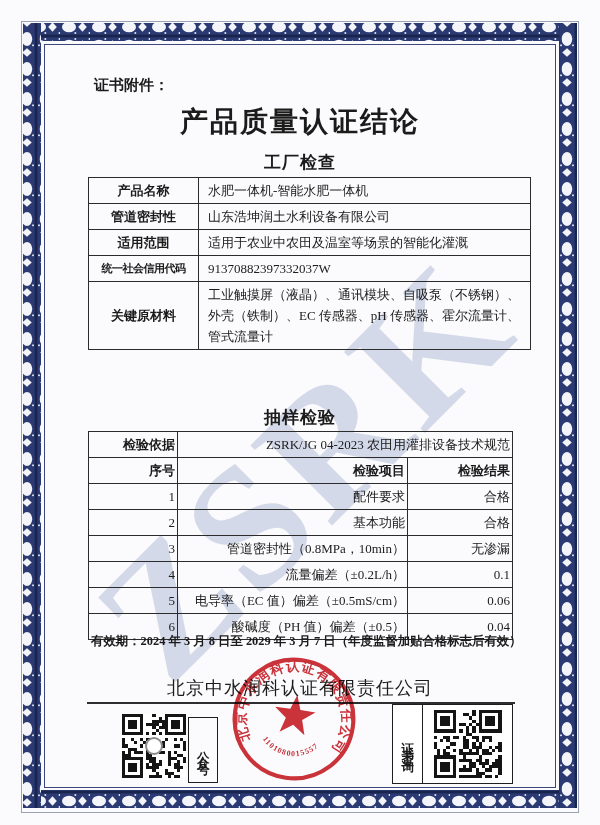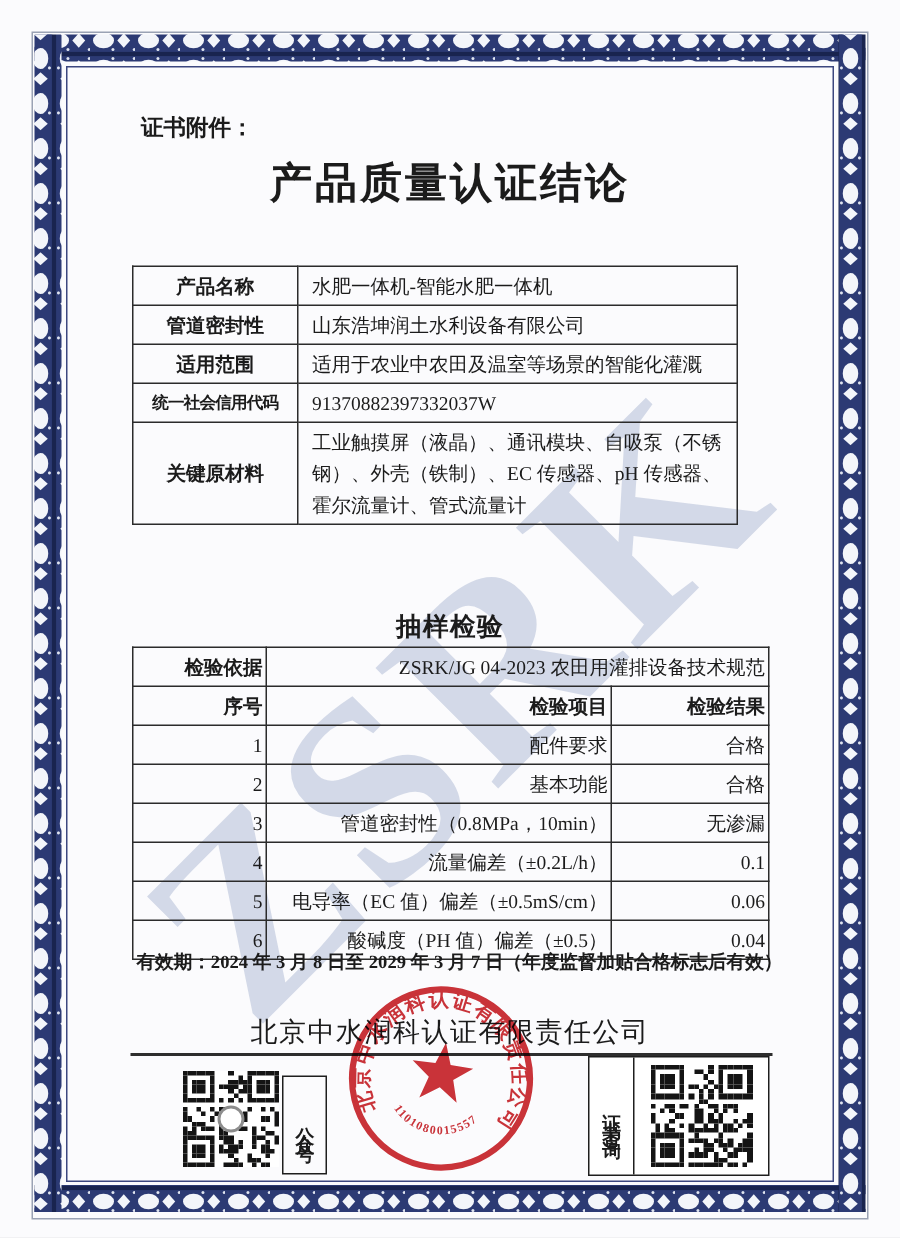--- a/index.html
+++ b/index.html
@@ -18,21 +18,21 @@
              font-size:175px;letter-spacing:6px;color:rgba(147,162,196,0.38);}
   
   .attach{position:absolute;left:94px;top:76px;z-index:2;font-size:15px;font-weight:700;}
   .title{position:absolute;left:0;top:103px;width:100%;z-index:2;text-align:center;
          font-size:28px;font-weight:700;letter-spacing:2px;}
   .sec{position:absolute;left:0;width:100%;z-index:2;text-align:center;
        font-size:17px;font-weight:700;letter-spacing:1px;}
   .sec1{top:151px;} .sec2{top:406px;}
   
   table{border-collapse:collapse;table-layout:fixed;z-index:2;background:transparent;}
-  .t1{position:absolute;left:88px;top:177px;width:404px;}
+  .t1{position:absolute;left:88px;top:177px;width:443px;}
   .t2{position:absolute;left:88px;top:431px;width:424px;}
   th,td{border:1.5px solid #2b2b2b;font-size:13px;font-family:"Liberation Serif",serif;}
   .t1 th{font-weight:700;text-align:center;padding:2px 1px;}
   .t1 td{padding:2px 9px;text-align:left;line-height:1.62;font-weight:500;}
   .t1 tr{height:25px;}
   .t1 .code-label{font-size:11px;letter-spacing:-0.5px;}
   .t2 th,.t2 td{text-align:right;padding:1px 2px;height:23px;font-weight:500;}
   .t2 th{font-weight:700;}
   
   .validity{position:absolute;left:91px;top:633px;z-index:2;font-size:12.4px;
@@ -96,20 +96,21 @@
     <rect x="23" y="790" width="554" height="18" fill="url(#bandH)"></rect>
     <rect x="23" y="23" width="18" height="785" fill="url(#bandV)"></rect>
     <rect x="559" y="23" width="18" height="785" fill="url(#bandV)"></rect>
   </svg>
   <div class="inner-line"></div>
 
   <div class="watermark">ZSRK</div>
 
   <div class="attach">证书附件：</div>
   <div class="title">产品质量认证结论</div>
+  <div class="sec sec1">工厂检查</div>
 
   <table class="t1">
     <colgroup>
         <col style="width:110px">
         <col>
       </colgroup>
     <tbody>
         <tr>
       <th>产品名称</th>
       <td>水肥一体机-智能水肥一体机</td>

